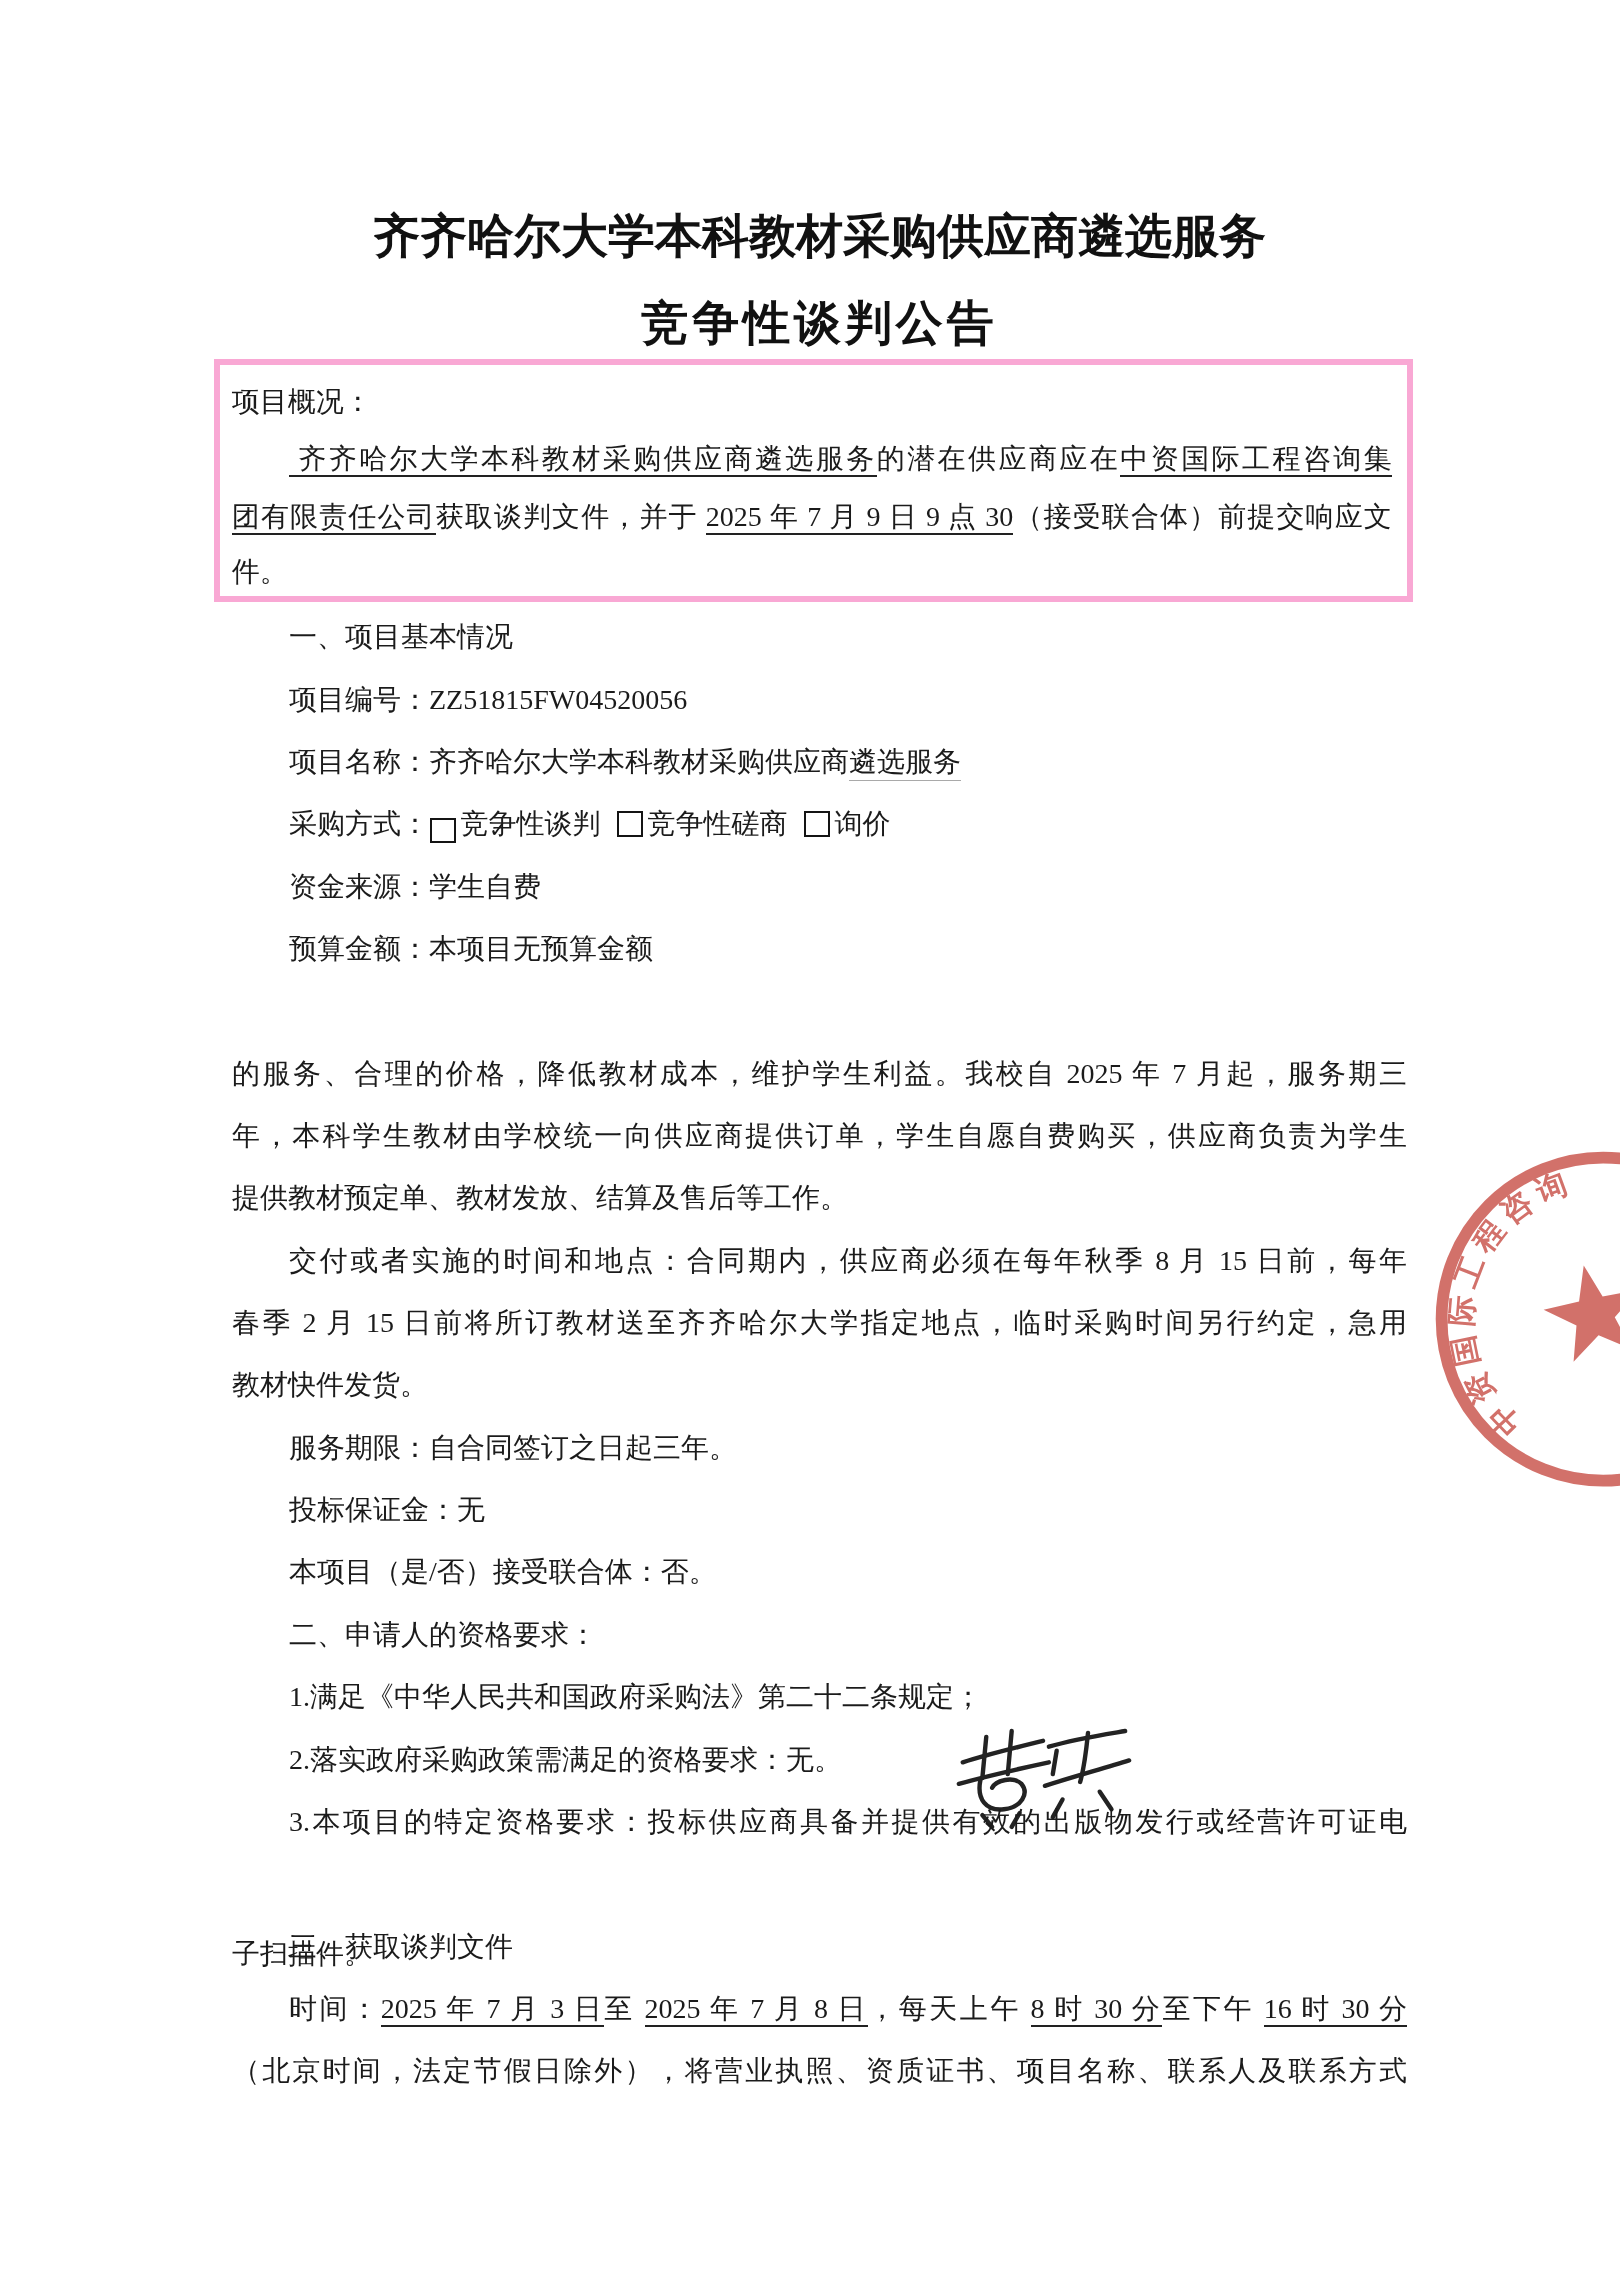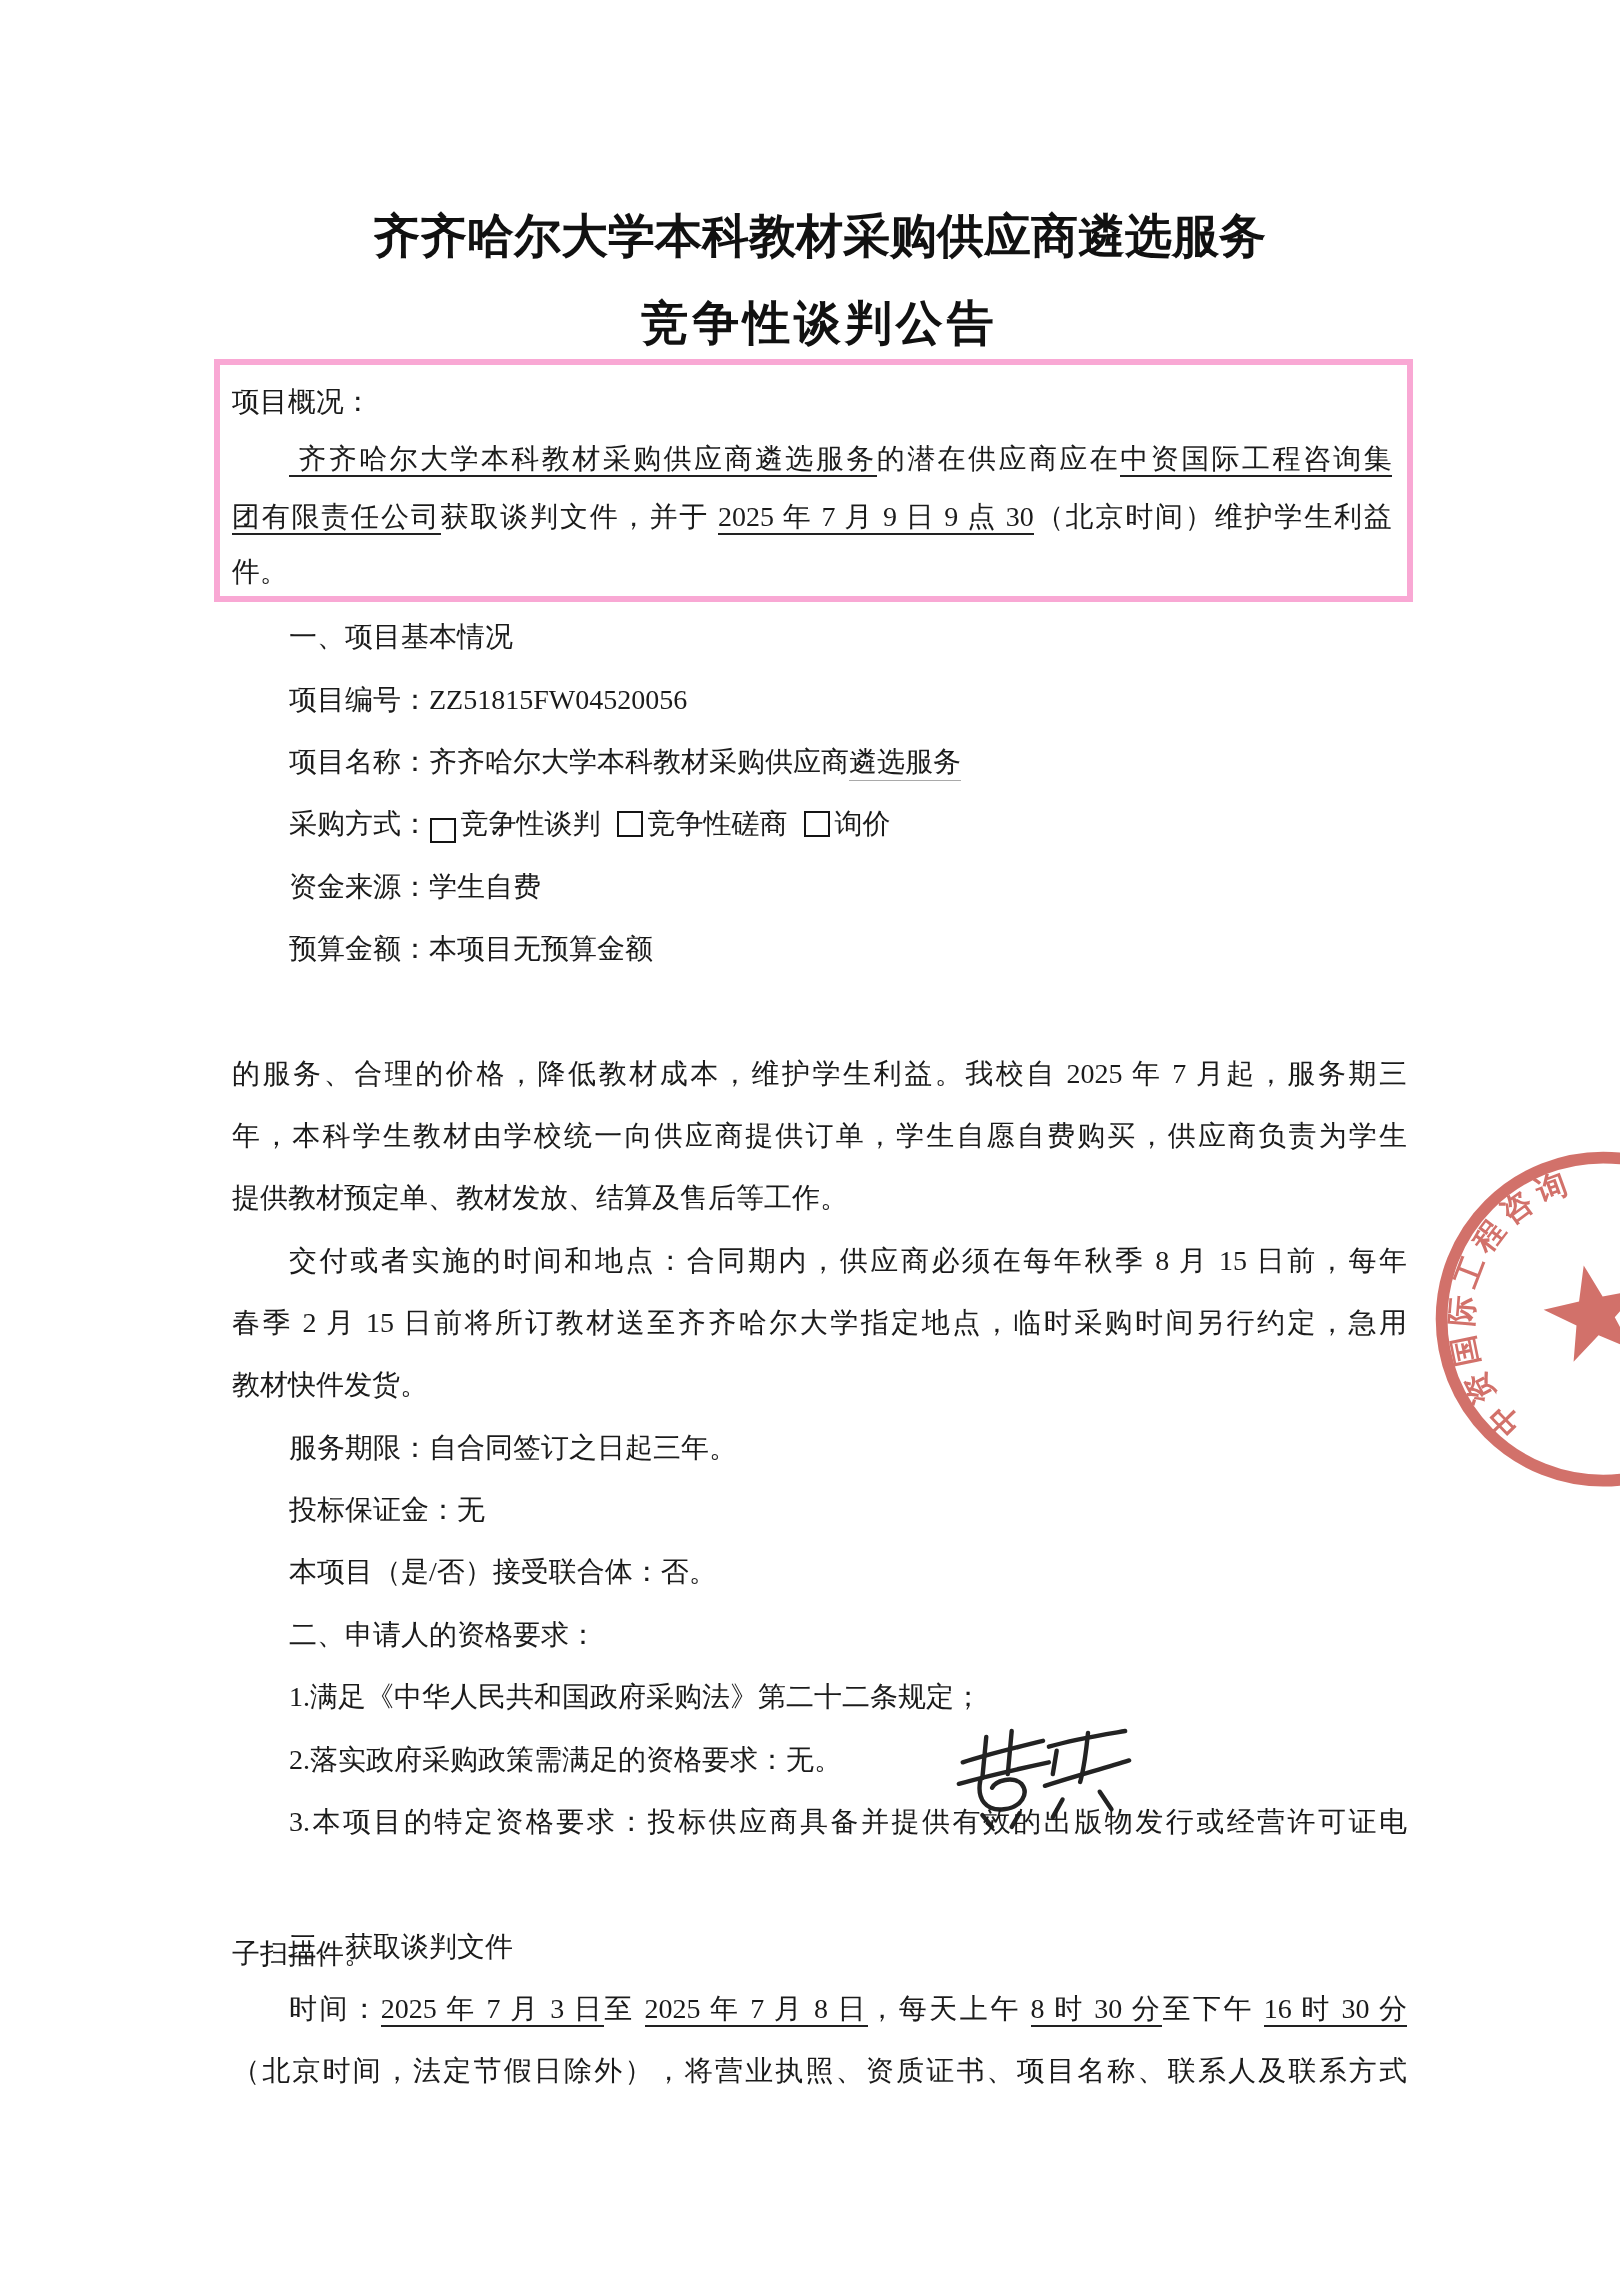--- a/index.html
+++ b/index.html
@@ -56,21 +56,21 @@
 
 <div id="page">
 
   <div id="title1" class="doc-title">齐齐哈尔大学本科教材采购供应商遴选服务</div>
   <div id="title2" class="doc-title">竞争性谈判公告</div>
 
   <div id="overview-box">
     <div id="box-heading" class="boxline">项目概况：</div>
 
   <div class="ind jst boxline" style="top: 77px;"><span class="u">&nbsp;齐齐哈尔大学本科教材采购供应商遴选服务</span><span>的潜在供应商应在</span><span class="u">中资国际工程咨询集</span></div>
-      <div class="jst boxline" style="top: 135px;"><span class="u">团有限责任公司</span><span>获取谈判文件，并于 </span><span class="u">2025 年 7 月 9 日 9 点 30</span><span>（北京时间）维护学生利益</span></div>
+      <div class="jst boxline" style="top: 135px;"><span class="u">团有限责任公司</span><span>获取谈判文件，并于 </span><span class="u">2025 年 7 月 9 日 9 点 30</span><span>（接受联合体）前提交响应文</span></div>
       <div class="boxline" style="top: 190px;"><span>件。</span></div>
     </div>
 
   <svg id="signature-svg" width="180" height="106" viewBox="0 0 184 108">
     <g fill="none" stroke="#232323" stroke-width="4.5" stroke-linecap="round" stroke-linejoin="round">
 
       <path d="M10,38 C35,30 60,24 92,16"></path>
       <path d="M34,12 L30,54"></path>
       <path d="M60,6 L56,50"></path>
       <path d="M6,60 C35,52 70,44 98,38"></path>

